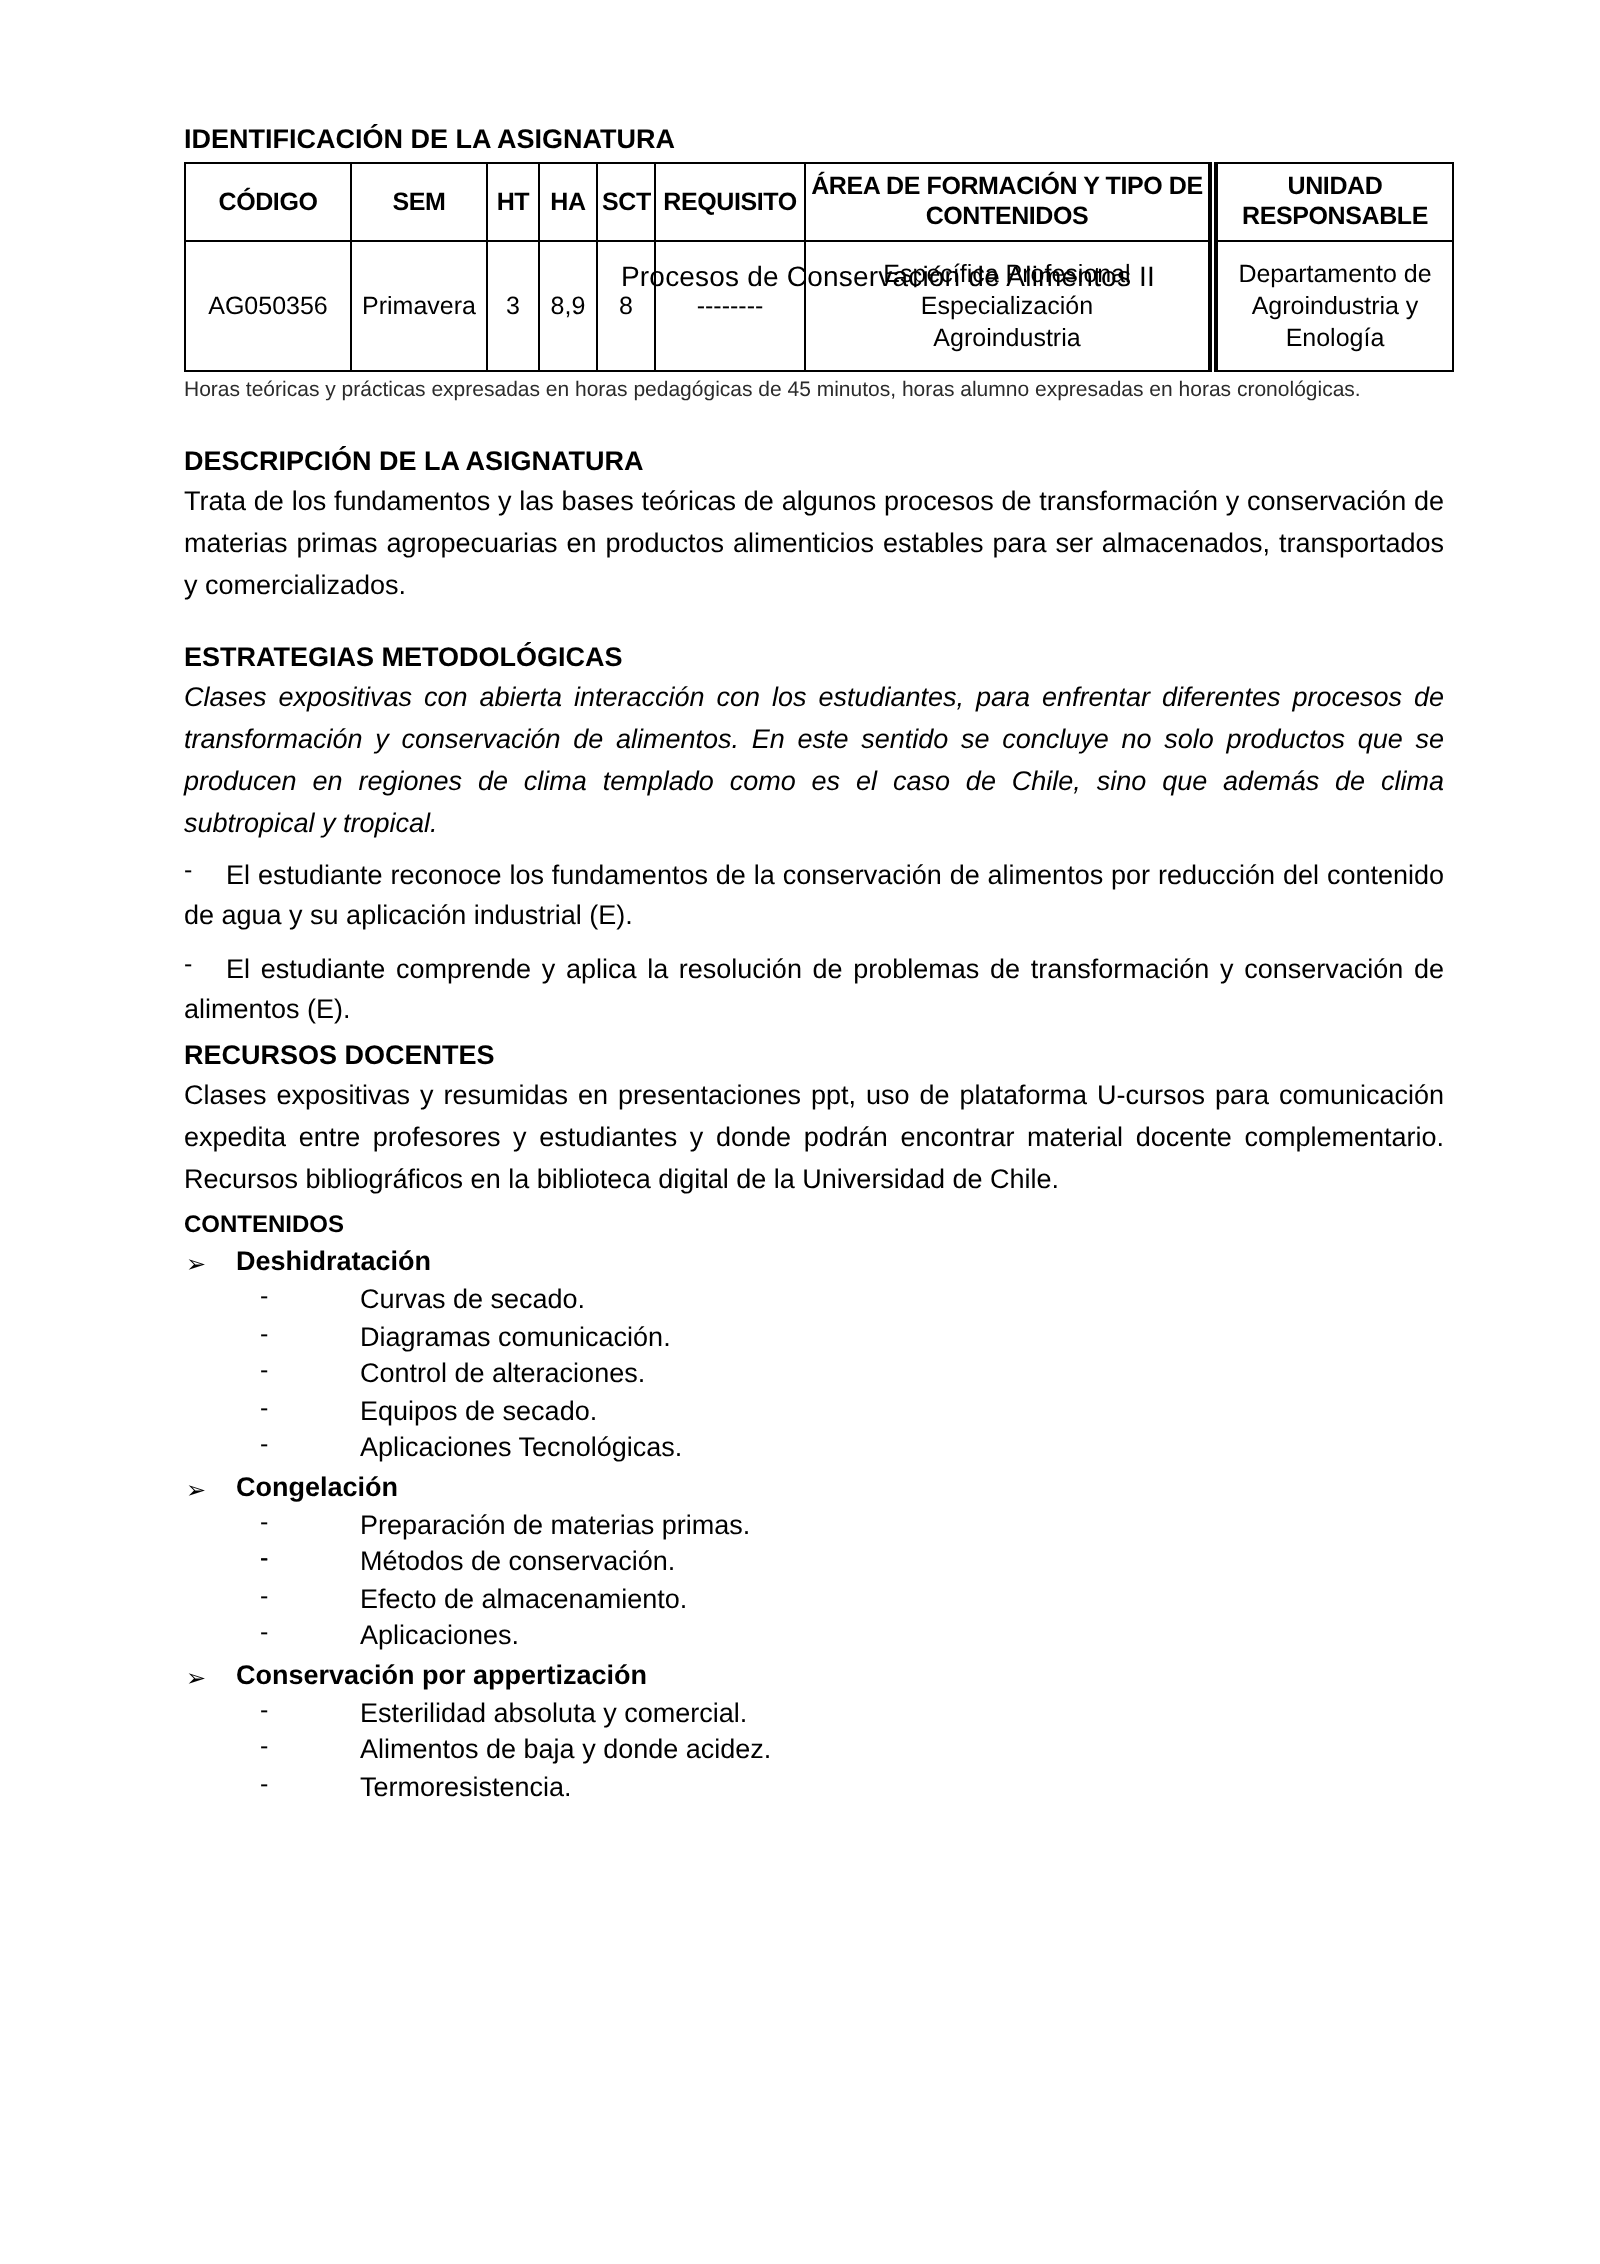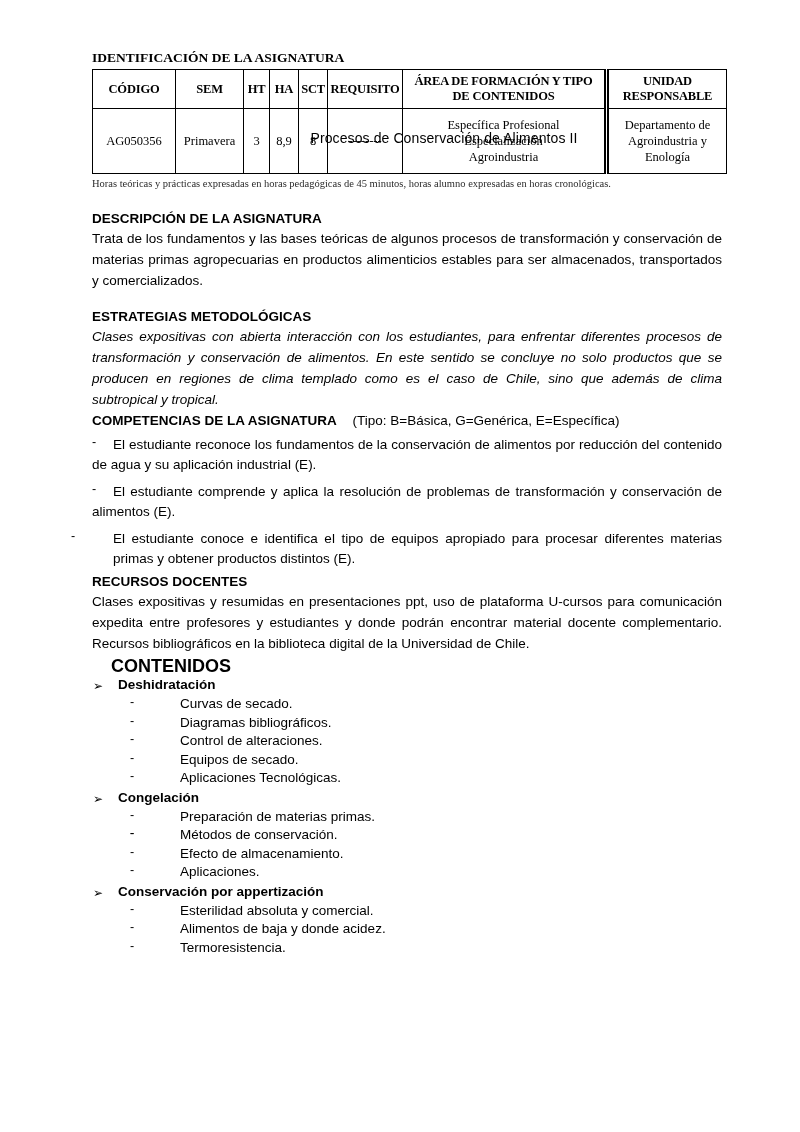--- a/index.html
+++ b/index.html
@@ -16,21 +16,21 @@
   .doc-title {
     padding: 118px 0 0 88px;
     text-align: center;
     font-size: 14px; font-weight: normal; line-height: 22px;
     letter-spacing: 0.1px;
   }
 
   .sec-heading { font-size: 13.5px; font-weight: bold; line-height: 17px; }
   .sec-body { font-size: 13.5px; line-height: 21px; text-align: justify; margin-top: 1px; }
 
-  #sec-ident { margin-top: 40px; font-family: Liberation Serif, serif; }
+  #sec-ident { margin-top: 52px; }
 
   table.ident-table { border-collapse: collapse; margin-top: 3px; table-layout: fixed; width: 634px; }
   table.ident-table th, table.ident-table td {
     border: 1.5px solid #000;
     text-align: center; vertical-align: middle;
     padding: 1px 2px;
     overflow: visible;
   }
   table.ident-table th { font-size: 12.5px; font-weight: bold; line-height: 15px; height: 36px; letter-spacing: -0.2px; }
   table.ident-table td { font-size: 12.5px; line-height: 16px; height: 62px; }
@@ -47,21 +47,21 @@
 
   .comp-heading-line { font-size: 13.5px; line-height: 17px; }
   .comp-heading-line .bold { font-weight: bold; }
   .comp-heading-line .tipo-note { font-weight: normal; margin-left: 12px; }
 
   .comp-items { margin: 3px 0 0 0; padding: 0; list-style: none; }
   .comp-item { font-size: 13.5px; line-height: 20px; margin: 0 0 4px 0; text-align: justify; }
   .comp-item .dash-marker { display: inline-block; width: 21px; vertical-align: 3px; font-size: 12.5px; }
   .comp-item.hang { padding-left: 21px; text-indent: -21px; }
 
-  .cont-heading { font-size: 18px; font-weight: bold; line-height: 16px; margin-left: 19px; }
+  .cont-heading { font-size: 12px; font-weight: bold; line-height: 16px; }
   .cont-section-title { position: relative; padding-left: 26px; font-weight: bold; font-size: 13.5px; line-height: 18px; margin-top: 2px; }
   .cont-section-title .arrow-marker { position: absolute; left: 1px; top: 1px; font-size: 12px; font-weight: bold; }
   .cont-items { list-style: none; margin: 2px 0 2px 0; padding: 0; }
   .cont-item { position: relative; padding-left: 88px; font-size: 13.5px; line-height: 15px; margin: 0 0 3.5px 0; }
   .cont-item .dash-marker { position: absolute; left: 38px; top: -1px; font-size: 12.5px; }
 </style>
 </head>
 <body>
 
 <div class="page">
@@ -119,46 +119,41 @@
       <div class="sec-heading">DESCRIPCIÓN DE LA ASIGNATURA</div>
       <p class="sec-body" style="margin:1px 0 0 0;">Trata de los fundamentos y las bases teóricas de algunos procesos de transformación y conservación de materias primas agropecuarias en productos alimenticios estables para ser almacenados, transportados y comercializados.</p>
     </section>
 
     <section id="sec-estrat">
       <div class="sec-heading">ESTRATEGIAS METODOLÓGICAS</div>
       <p class="sec-body" style="margin:1px 0 0 0;font-style:italic;">Clases expositivas con abierta interacción con los estudiantes, para enfrentar diferentes procesos de transformación y conservación de alimentos. En este sentido se concluye no solo productos que se producen en regiones de clima templado como es el caso de Chile, sino que además de clima subtropical y tropical.</p>
     </section>
 
     <section id="sec-comp">
-      <div class="comp-heading-line">
-        <span class="bold">COMPETENCIAS DE LA ASIGNATURA</span>
-        <span class="tipo-note">(Tipo: B=Básica, G=Genérica, E=Específica)</span>
-      </div>
       <ul class="comp-items">
         <li class="comp-item"><span class="dash-marker">-</span><span>El estudiante reconoce los fundamentos de la conservación de alimentos por reducción del contenido de agua y su aplicación industrial (E).</span></li>
         <li class="comp-item"><span class="dash-marker">-</span><span>El estudiante comprende y aplica la resolución de problemas de transformación y conservación de alimentos (E).</span></li>
-        <li class="comp-item hang"><span class="dash-marker">-</span><span>El estudiante conoce e identifica el tipo de equipos apropiado para procesar diferentes materias primas y obtener productos distintos (E).</span></li>
       </ul>
     </section>
 
     <section id="sec-rec">
       <div class="sec-heading">RECURSOS DOCENTES</div>
       <p class="sec-body" style="margin:1px 0 0 0;">Clases expositivas y resumidas en presentaciones ppt, uso de plataforma U-cursos para comunicación expedita entre profesores y estudiantes y donde podrán encontrar material docente complementario. Recursos bibliográficos en la biblioteca digital de la Universidad de Chile.</p>
     </section>
 
     <section id="sec-cont">
       <div class="cont-heading">CONTENIDOS</div>
 
       <div class="cont-section-title">
         <span class="arrow-marker">➢</span>
         <span>Deshidratación</span>
       </div>
       <ul class="cont-items">
         <li class="cont-item"><span class="dash-marker">-</span><span>Curvas de secado.</span></li>
-        <li class="cont-item"><span class="dash-marker">-</span><span>Diagramas bibliográficos.</span></li>
+        <li class="cont-item"><span class="dash-marker">-</span><span>Diagramas comunicación.</span></li>
         <li class="cont-item"><span class="dash-marker">-</span><span>Control de alteraciones.</span></li>
         <li class="cont-item"><span class="dash-marker">-</span><span>Equipos de secado.</span></li>
         <li class="cont-item"><span class="dash-marker">-</span><span>Aplicaciones Tecnológicas.</span></li>
       </ul>
 
       <div class="cont-section-title">
         <span class="arrow-marker">➢</span>
         <span>Congelación</span>
       </div>
       <ul class="cont-items">

